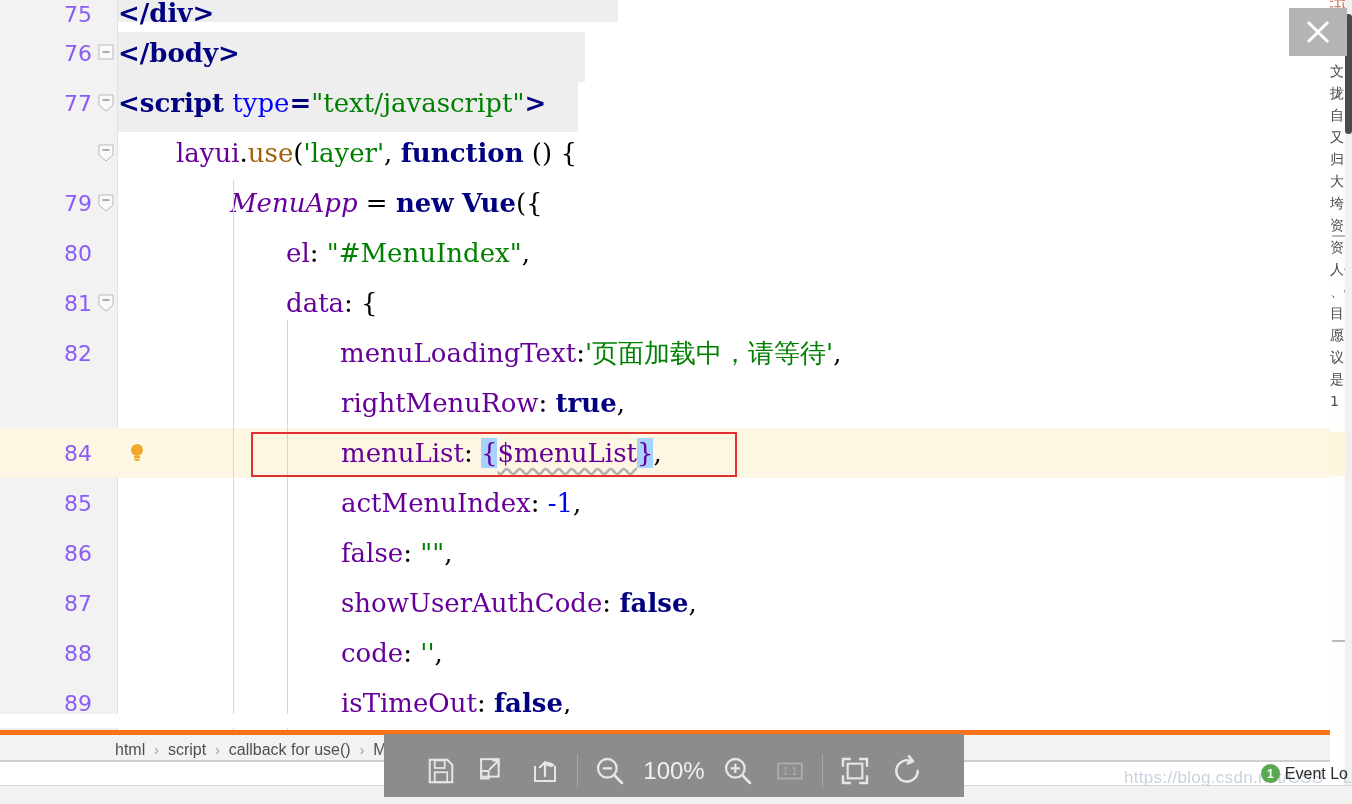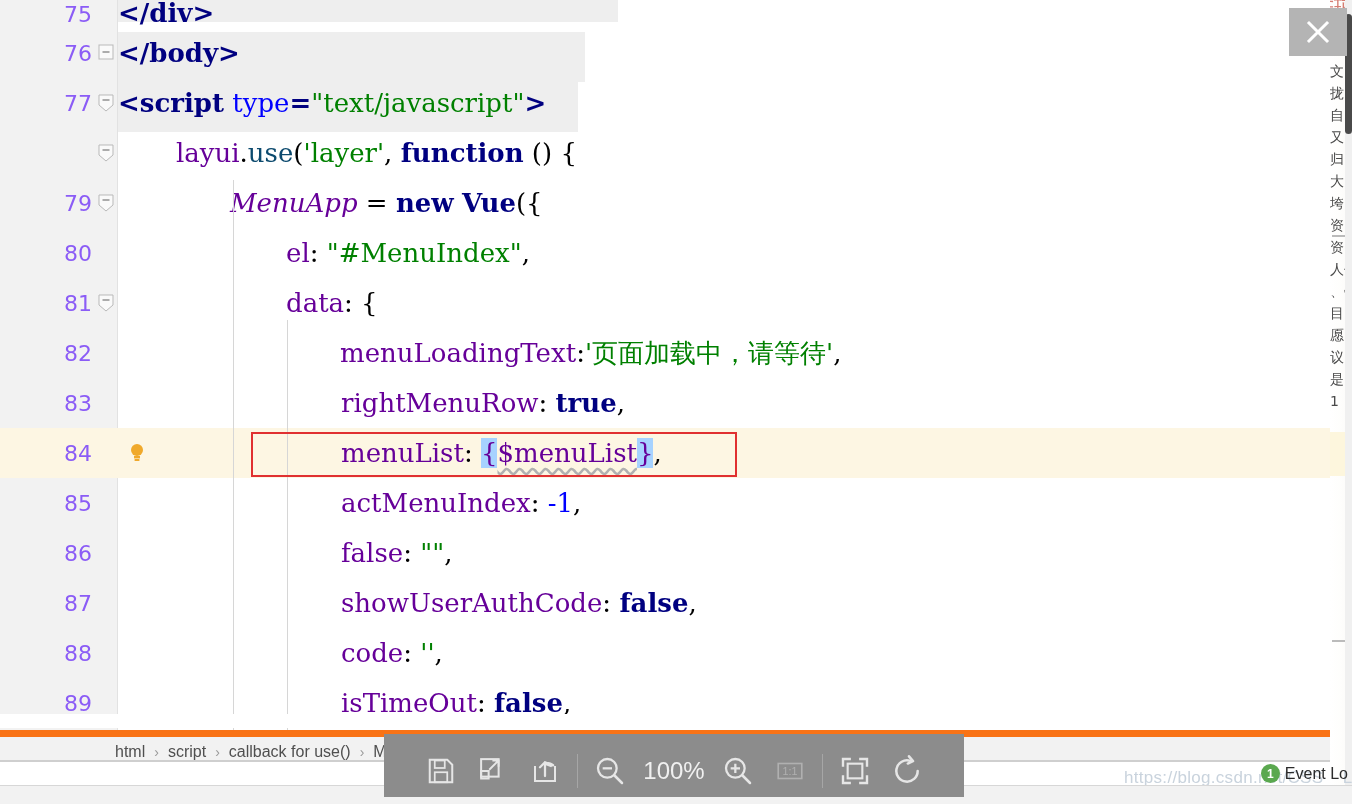--- a/index.html
+++ b/index.html
@@ -90,39 +90,39 @@
 
   
   .t-tag      {color:#000080;font-weight:bold;}
   .t-punct    {color:#000080;font-weight:bold;}
   .t-attr     {color:#0000ff;}
   .t-str      {color:#008000;}
   .t-key      {color:#660099;}
   .t-kw       {color:#000080;font-weight:bold;}
   .t-ident    {color:#660099;}
   .t-identi   {color:#660099;font-style:italic;}
-  .t-fn       {color:#0c4a6e;}
+  .t-fn       {color:#a16207;}
   .t-num      {color:#0000ff;}
   .t-bool     {color:#000080;font-weight:bold;}
   .t-plain    {color:#000000;}
   .t-cls      {color:#000080;font-weight:bold;}
   .t-brace-hl {background:#a6d2ff;color:#660099;}
   .t-squiggle {
      text-decoration:underline;
      text-decoration-style:wavy;
      text-decoration-color:#b0b0b0;
      text-underline-offset:5px;
   }
 
   
   #h-scroll-track{position:absolute;left:0;top:714px;width:1330px;height:14px;background:#ffffff;}
 
   
   #crumbs{position:absolute;left:0;top:730px;width:1330px;height:30px;background:#f2f2f2;
-     border-top:7px solid #f97316;display:flex;align-items:center;}
+     border-top:5px solid #f97316;display:flex;align-items:center;}
   #crumbs .pad{width:115px;}
   #crumbs .crumb{font-size:16px;color:#4f4f4f;font-family:"Liberation Sans",sans-serif;}
   #crumbs .sep{font-size:14px;color:#9a9a9a;margin:0 9px;}
   #viewer-bottom-edge{position:absolute;left:0;top:760px;width:1330px;height:2px;background:#cfcfcf;}
 
   
   #close-btn{
      position:absolute;left:1289px;top:8px;width:58px;height:48px;background:#b4b4b4;
      display:flex;align-items:center;justify-content:center;cursor:pointer;
   }
@@ -254,21 +254,20 @@
               <path d="M3 3 H17 V13 L10 19 L3 13 Z" fill="#fafafa" stroke="#b9b9b9"></path>
               <path d="M6.5 8 H13.5" stroke="#8a8a8a" stroke-width="1.4"></path>
             </svg></div>
           <div class="code" style="left: 286px;"><span class="t-key">data</span><span class="t-plain">: {</span></div>
         </div>
         <div class="row">
           <div class="lineno">82</div>
           <div class="code" style="left: 340px;"><span class="t-key">menuLoadingText</span><span class="t-plain">:</span><span class="t-str">'页面加载中，请等待'</span><span class="t-plain">,</span></div>
         </div>
         <div class="row">
-          <div class="lineno">83</div>
           <div class="code" style="left: 341px;"><span class="t-key">rightMenuRow</span><span class="t-plain">: </span><span class="t-bool">true</span><span class="t-plain">,</span></div>
         </div>
         <div class="row hl">
           <div class="lineno">84</div>
           <div class="bulb"><svg width="22" height="24" viewBox="0 0 22 24">
               <circle cx="11" cy="9" r="6" fill="#f0a92b"></circle>
               <rect x="8" y="15" width="6" height="2.4" fill="#f0a92b"></rect>
               <rect x="8.6" y="18" width="4.8" height="2" fill="#f0a92b"></rect>
             </svg></div>
           <div class="code" style="left: 341px;"><span class="t-key">menuList</span><span class="t-plain">: </span><span class="t-brace-hl">{</span><span class="t-squiggle t-key">$menuList</span><span class="t-brace-hl">}</span><span class="t-plain">,</span></div>

